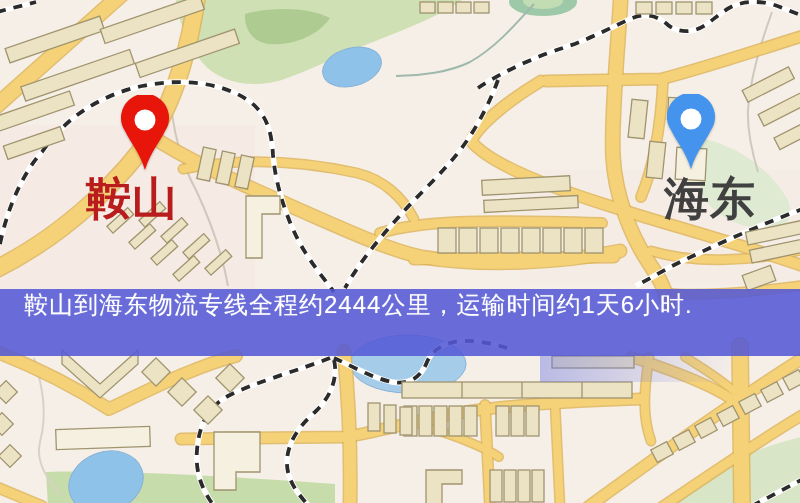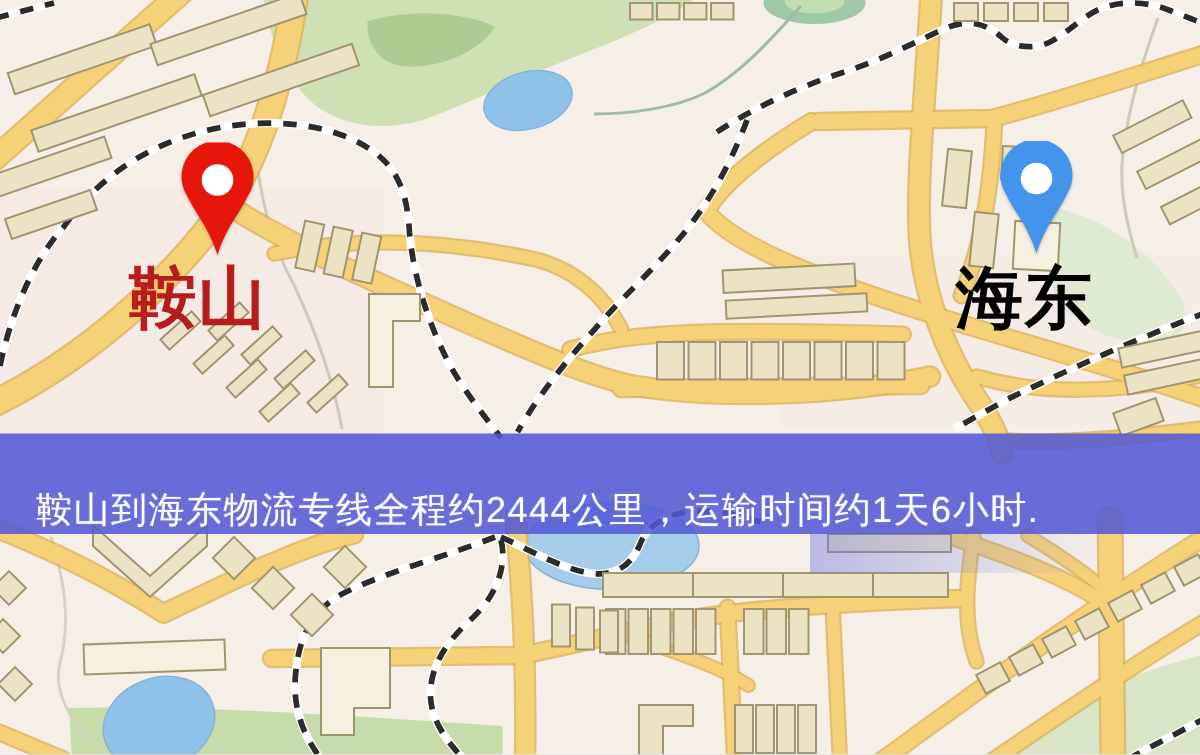--- a/index.html
+++ b/index.html
@@ -3,41 +3,41 @@
 <meta charset="utf-8">
 <style>
   html,body{margin:0;padding:0;background:#ddd;}
   .stage{
     position:relative;width:800px;height:503px;overflow:hidden;
     font-family:"Liberation Sans",sans-serif;background:#f6efe7;
   }
   .stage svg.map{position:absolute;left:0;top:0;z-index:0;}
   .banner{
     position:absolute;left:0;top:289px;width:800px;height:67px;
-    background:rgba(84,88,214,0.87);z-index:2;display:flex;align-items:flex-end;
+    background:rgba(84,88,214,0.87);z-index:2;display:flex;align-items:flex-start;
   }
   .banner-text{
     color:#ffffff;font-size:24px;letter-spacing:1px;padding-left:24px;
     font-family:"Liberation Sans",sans-serif;white-space:nowrap;
     text-shadow:0 0 1px rgba(255,255,255,.4);
   }
   .banner-wash{
     position:absolute;left:540px;top:356px;width:260px;height:26px;z-index:1;
     background:linear-gradient(100deg, rgba(110,120,225,.45), rgba(110,120,225,0) 75%);
     pointer-events:none;
   }
   .pin{position:absolute;z-index:3;filter:drop-shadow(0 1px 1px rgba(0,0,0,.25));}
   .pin-origin{left:117px;top:95px;}
   .pin-destination{left:663px;top:94px;}
   .place-label{
     position:absolute;z-index:3;font-family:"Liberation Serif",serif;
     font-weight:bold;font-size:45px;line-height:1;letter-spacing:1px;
   }
   .label-origin{left:86px;top:177px;color:#b91c1c;}
-  .label-destination{left:637px;top:177px;color:#000000;}
+  .label-destination{left:664px;top:177px;color:#404040;}
 
   
   .rc use{fill:none;stroke:#dcb254;stroke-linecap:round;stroke-linejoin:round;opacity:.8;}
   .rf use{fill:none;stroke:#f5d278;stroke-linecap:round;stroke-linejoin:round;}
   .rwc use{fill:none;stroke:#ffffff;stroke-width:5.5;}
   .rwd use{fill:none;stroke:#2b2b2b;stroke-width:3.8;stroke-dasharray:9 8;}
   .bld rect,.bld path{fill:#ece3c5;stroke:#a0946f;stroke-width:1.3;}
   .bld .pale{fill:#f5f0e0;}
   .grn{stroke:none;}
   .wtr{stroke:#86b2d8;stroke-width:1;}

